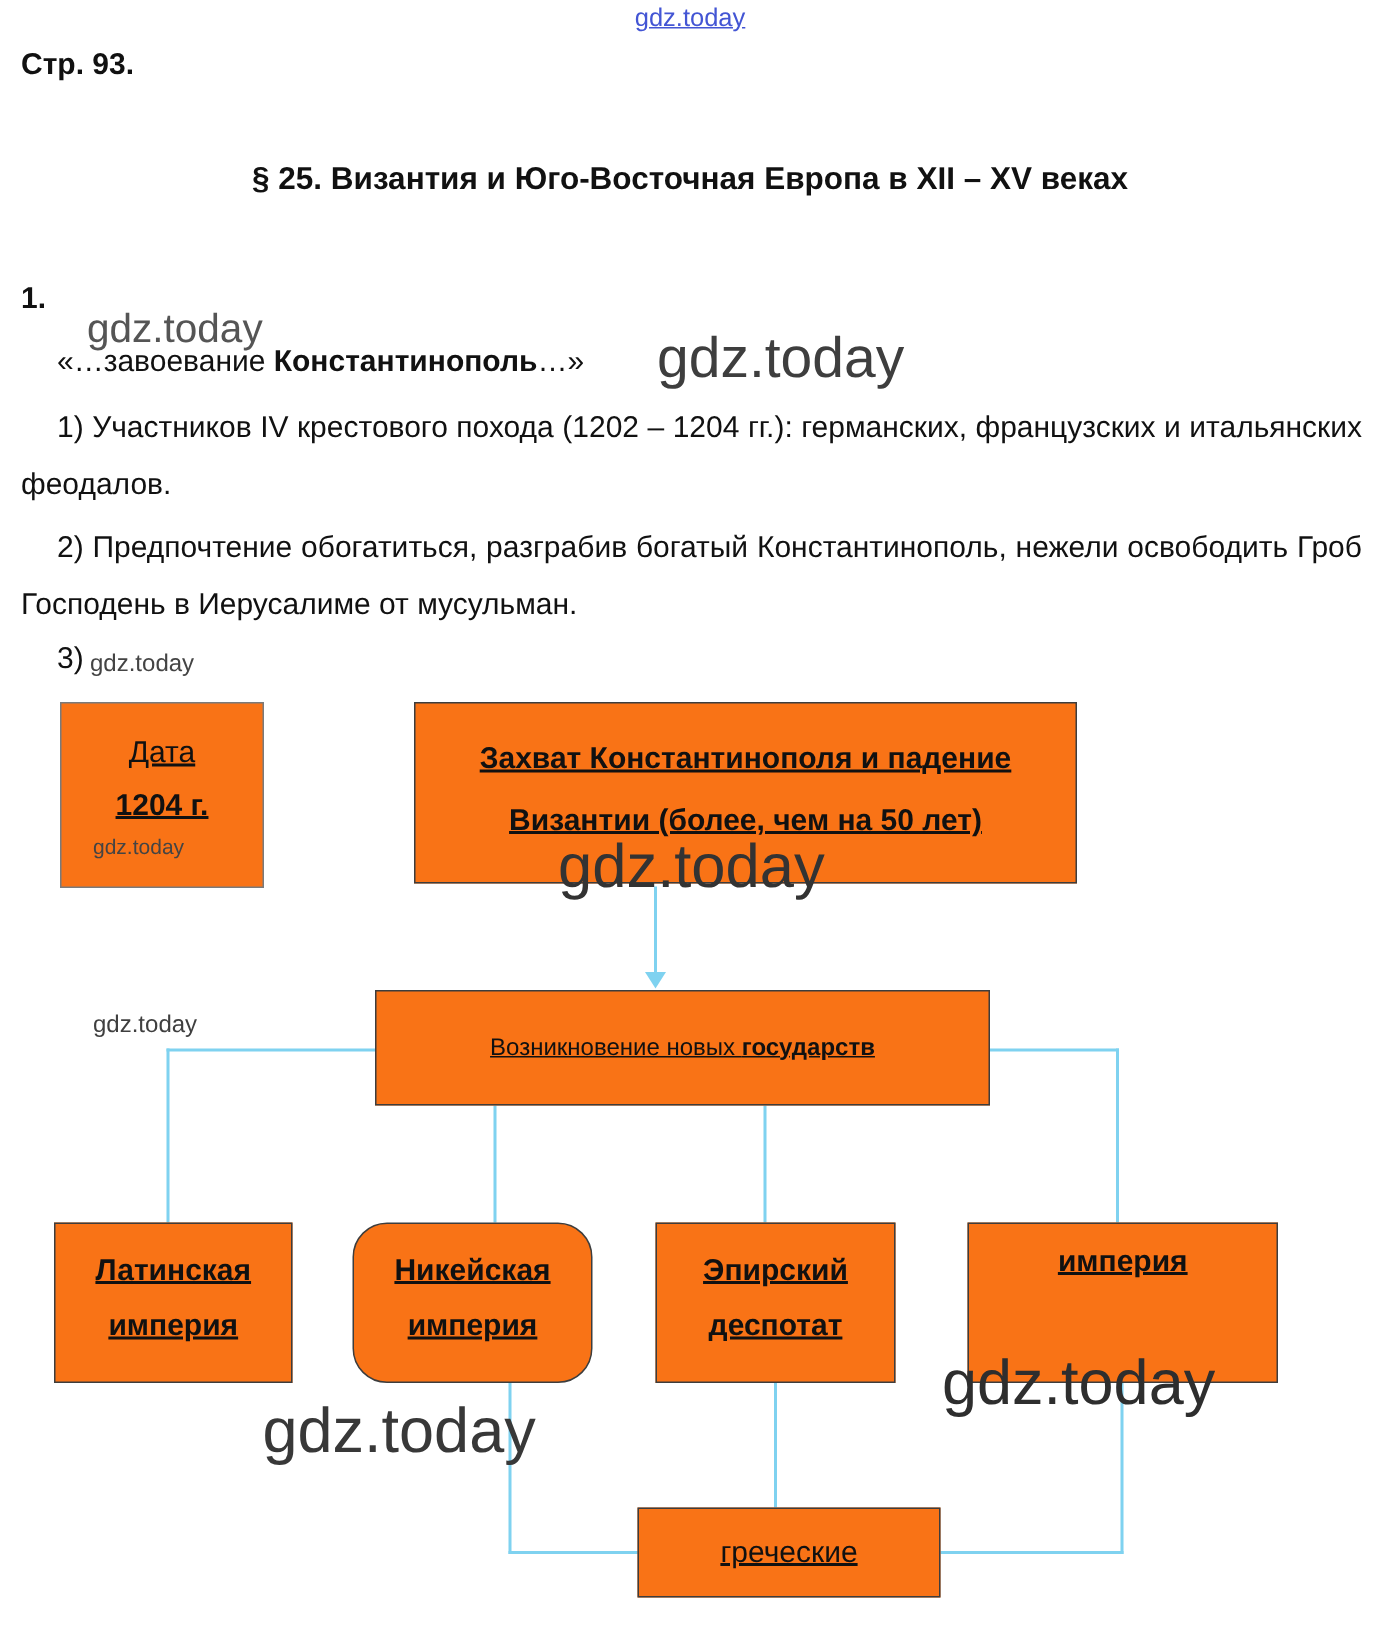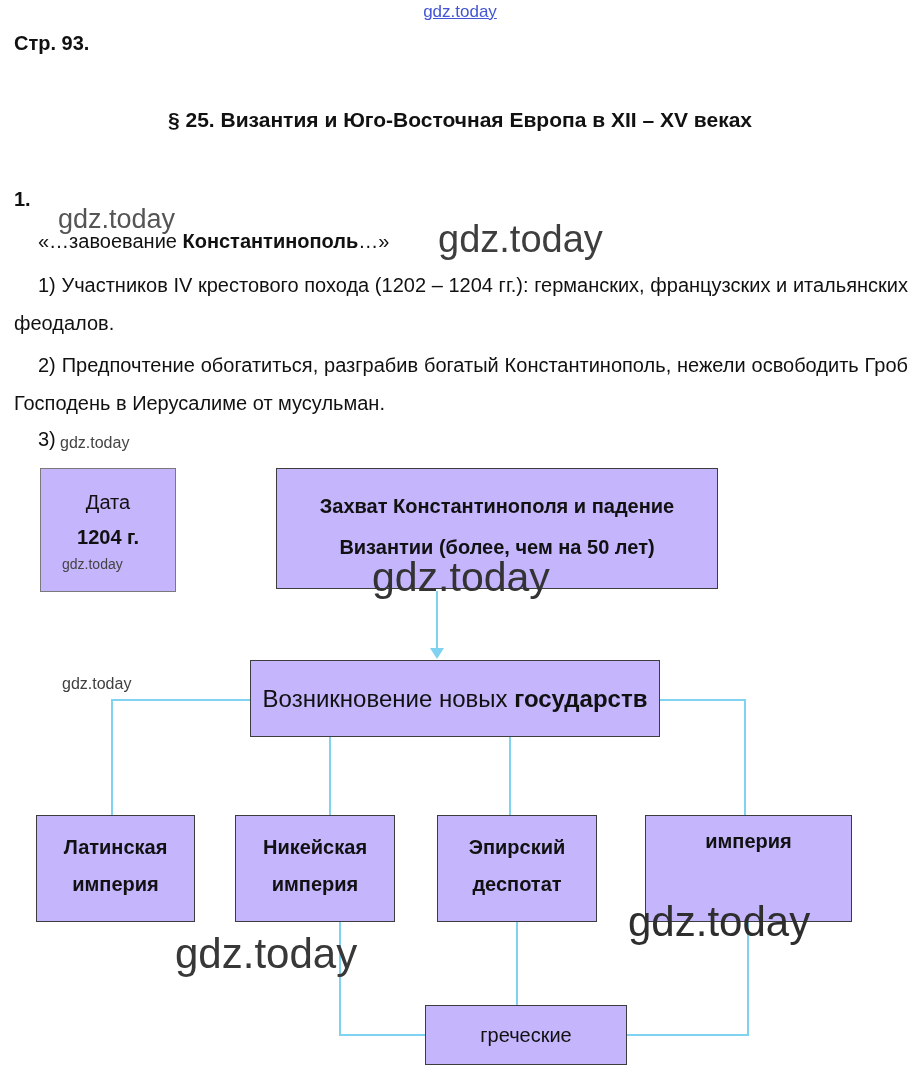--- a/index.html
+++ b/index.html
@@ -26,33 +26,33 @@
   .page-label{top:32px;left:14px;font-size:20px;font-weight:bold;}
   .doc-title{top:108px;left:0;width:920px;text-align:center;font-size:21px;font-weight:bold;}
   .item1{top:188px;left:14px;font-size:20px;font-weight:bold;}
   .quote-line{top:230px;left:38px;font-size:20px;z-index:2;}
   .para{left:14px;width:894px;font-size:20px;line-height:38px;text-align:justify;text-indent:24px;}
   .para1{top:266px;}
   .para2{top:346px;}
   .item3{top:428px;left:38px;font-size:20px;}
 
   
-  .dbox{position:absolute;background:#c4b5fd;box-sizing:border-box;z-index:10;}
+  .dbox{position:absolute;background:#f97316;box-sizing:border-box;z-index:10;text-decoration:underline;}
   .date-box{left:40px;top:468px;width:136px;height:124px;border:1px solid #7a7a7a;text-align:center;}
   .date-box .lbl{display:block;margin-top:22px;font-size:20px;}
   .date-box .val{display:block;margin-top:12px;font-size:20px;font-weight:bold;}
   .event-box{left:248px;top:468px;width:442px;height:121px;border:1px solid #3d3d3d;text-align:center;font-weight:bold;font-size:20px;margin-left:28px;}
   .event-box .l1{display:block;margin-top:26px;}
   .event-box .l2{display:block;margin-top:18px;}
-  .emergence-box{left:250px;top:660px;width:410px;height:77px;border:1px solid #3d3d3d;font-size:24px;display:flex;align-items:center;justify-content:center;}
+  .emergence-box{left:250px;top:660px;width:410px;height:77px;border:1px solid #3d3d3d;font-size:16px;display:flex;align-items:center;justify-content:center;}
   .state-box{top:815px;height:107px;border:1px solid #3d3d3d;text-align:center;font-weight:bold;font-size:20px;}
   .state-box .l1{display:block;margin-top:20px;}
   .state-box .l2{display:block;margin-top:14px;}
   .state-latin{left:36px;width:159px;}
-  .state-nicaea{left:235px;width:160px;}
+  .state-nicaea{left:235px;width:160px;border-radius:23px;}
   .state-epirus{left:437px;width:160px;}
   .state-trebizond{left:645px;width:207px;}
   .greek-box{left:425px;top:1005px;width:202px;height:60px;border:1px solid #3d3d3d;font-size:20px;display:flex;align-items:center;justify-content:center;}
 
   
   .conn{position:absolute;background:#7fd2f0;z-index:5;}
   .arrow-head{position:absolute;width:0;height:0;border-left:7px solid transparent;border-right:7px solid transparent;border-top:11px solid #7fd2f0;z-index:5;}
 </style>
 </head>
 <body>

